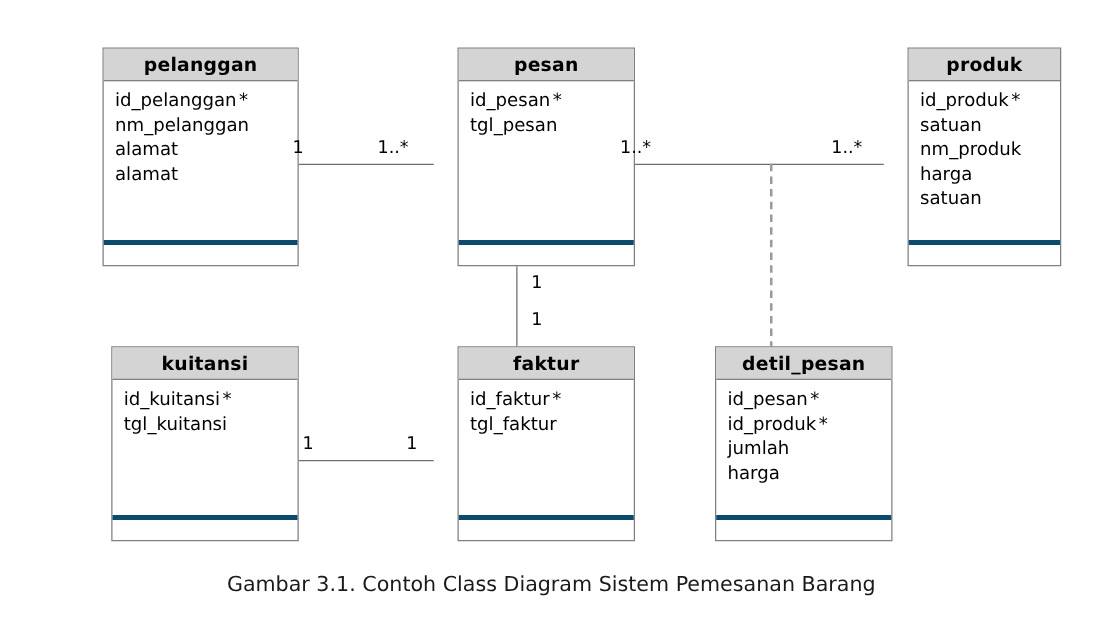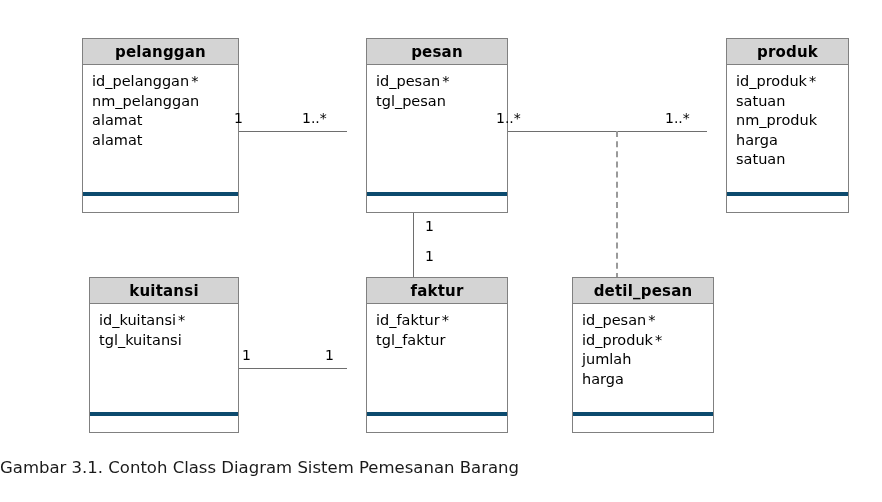--- a/index.html
+++ b/index.html
@@ -91,21 +91,21 @@
     white-space: nowrap;
     background: transparent;
   }
 
   
   #figure-caption {
     position: absolute;
     left: 0;
     top: 458px;
     width: 882px;
-    text-align: left;
+    text-align: center;
     font-size: 16.5px;
     color: #1a1a1a;
     font-family: "DejaVu Sans", sans-serif;
   }
 </style>
 </head>
 <body>
 
 <div id="diagram-canvas">
 

